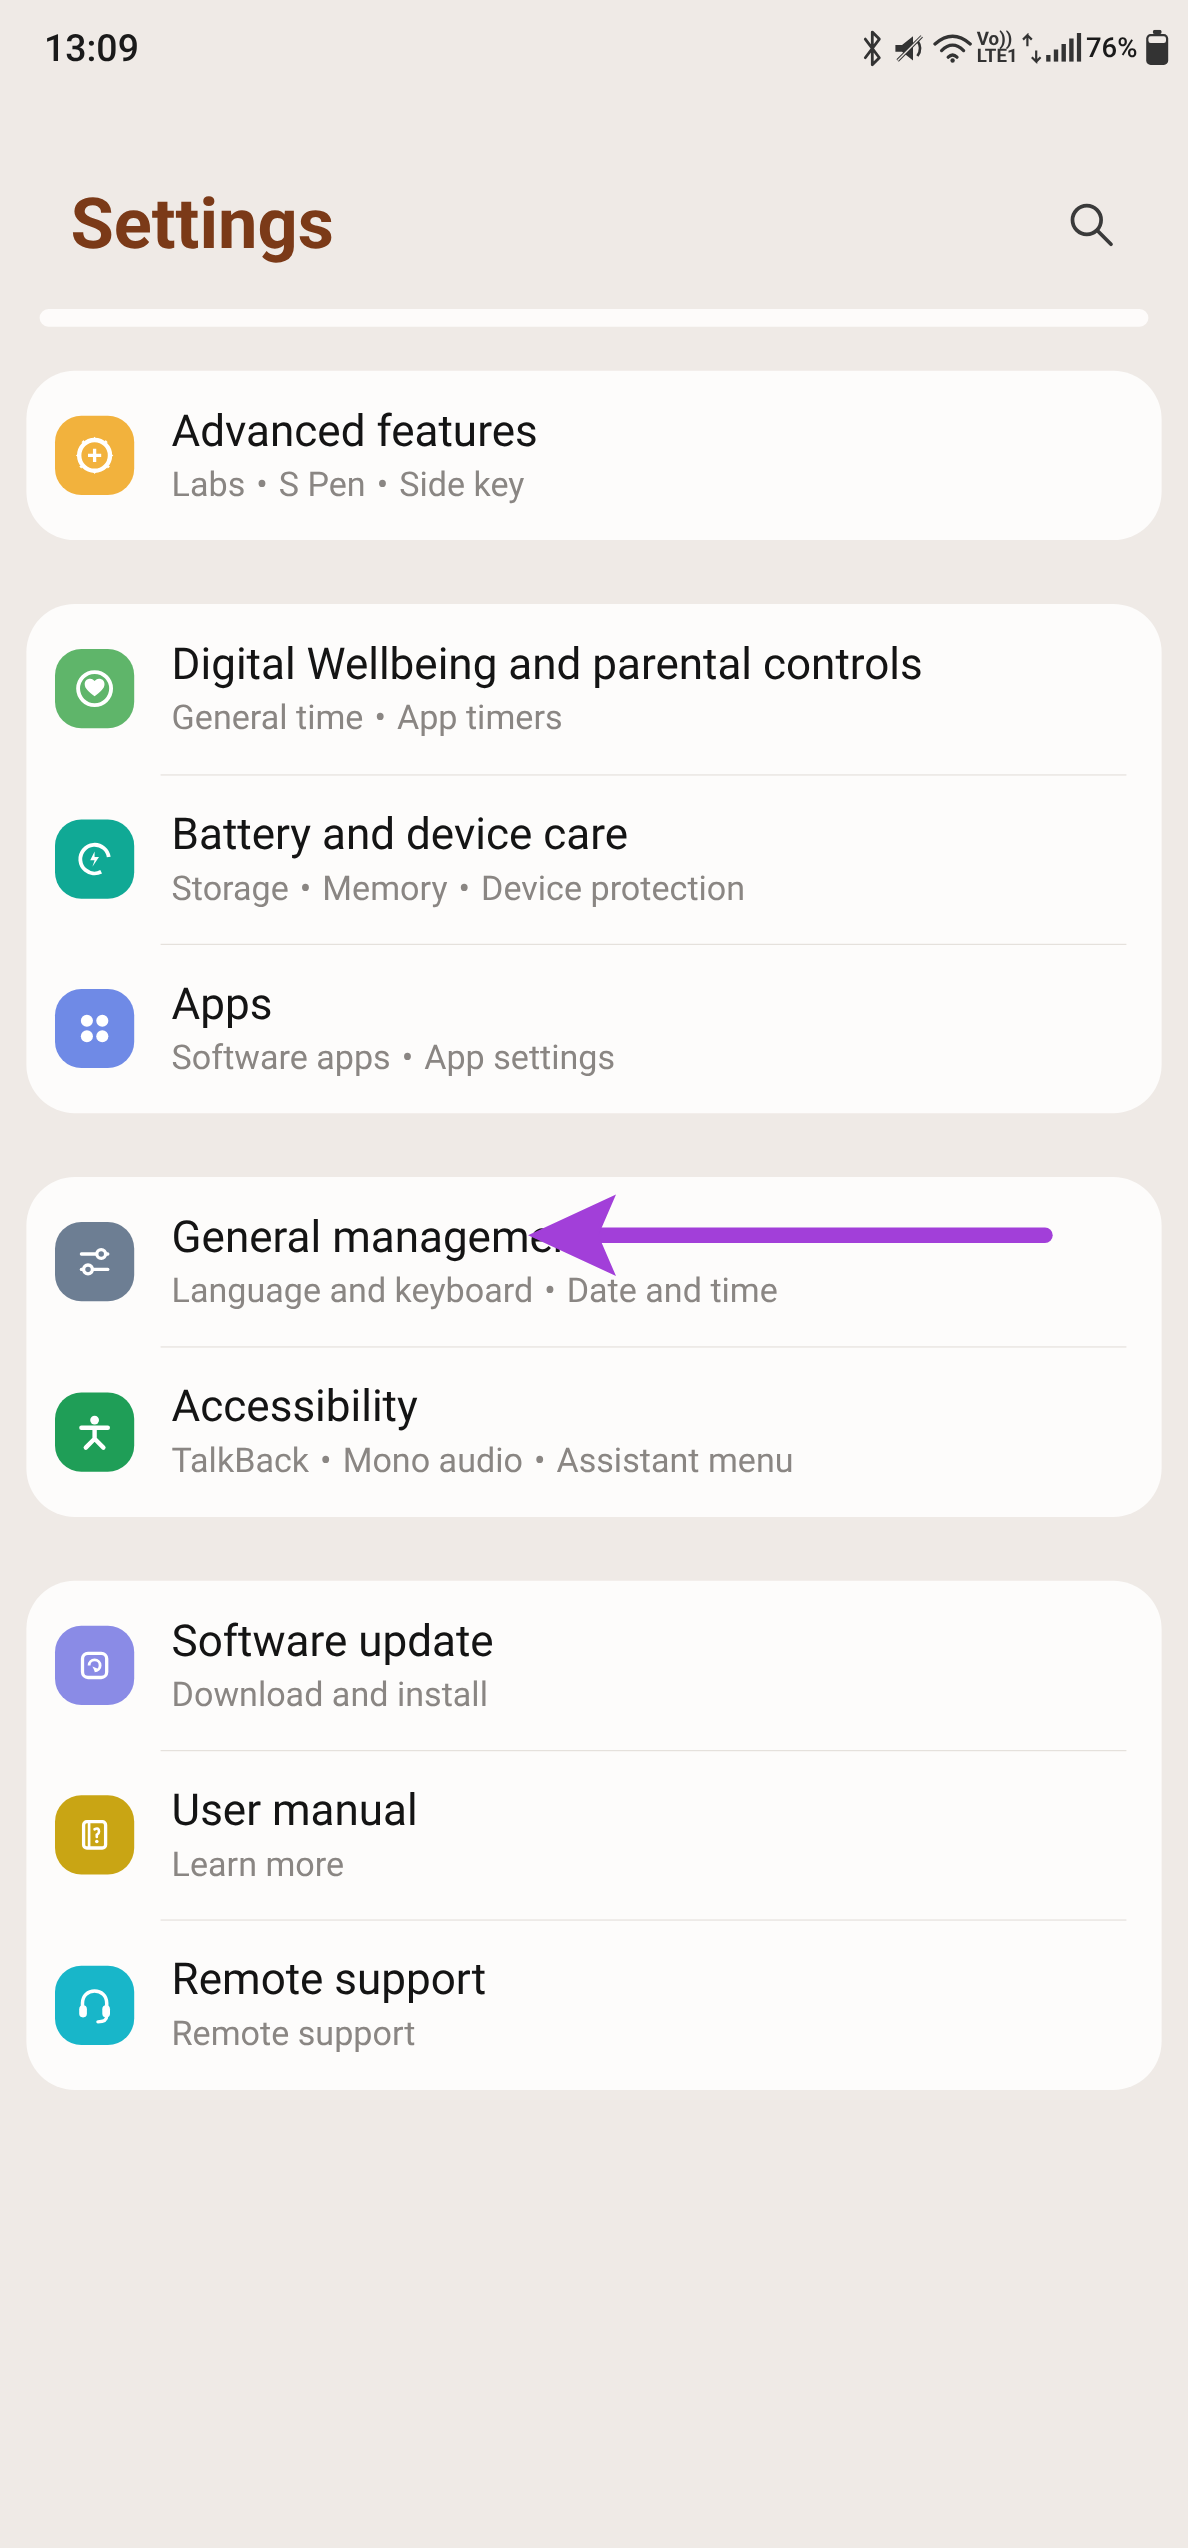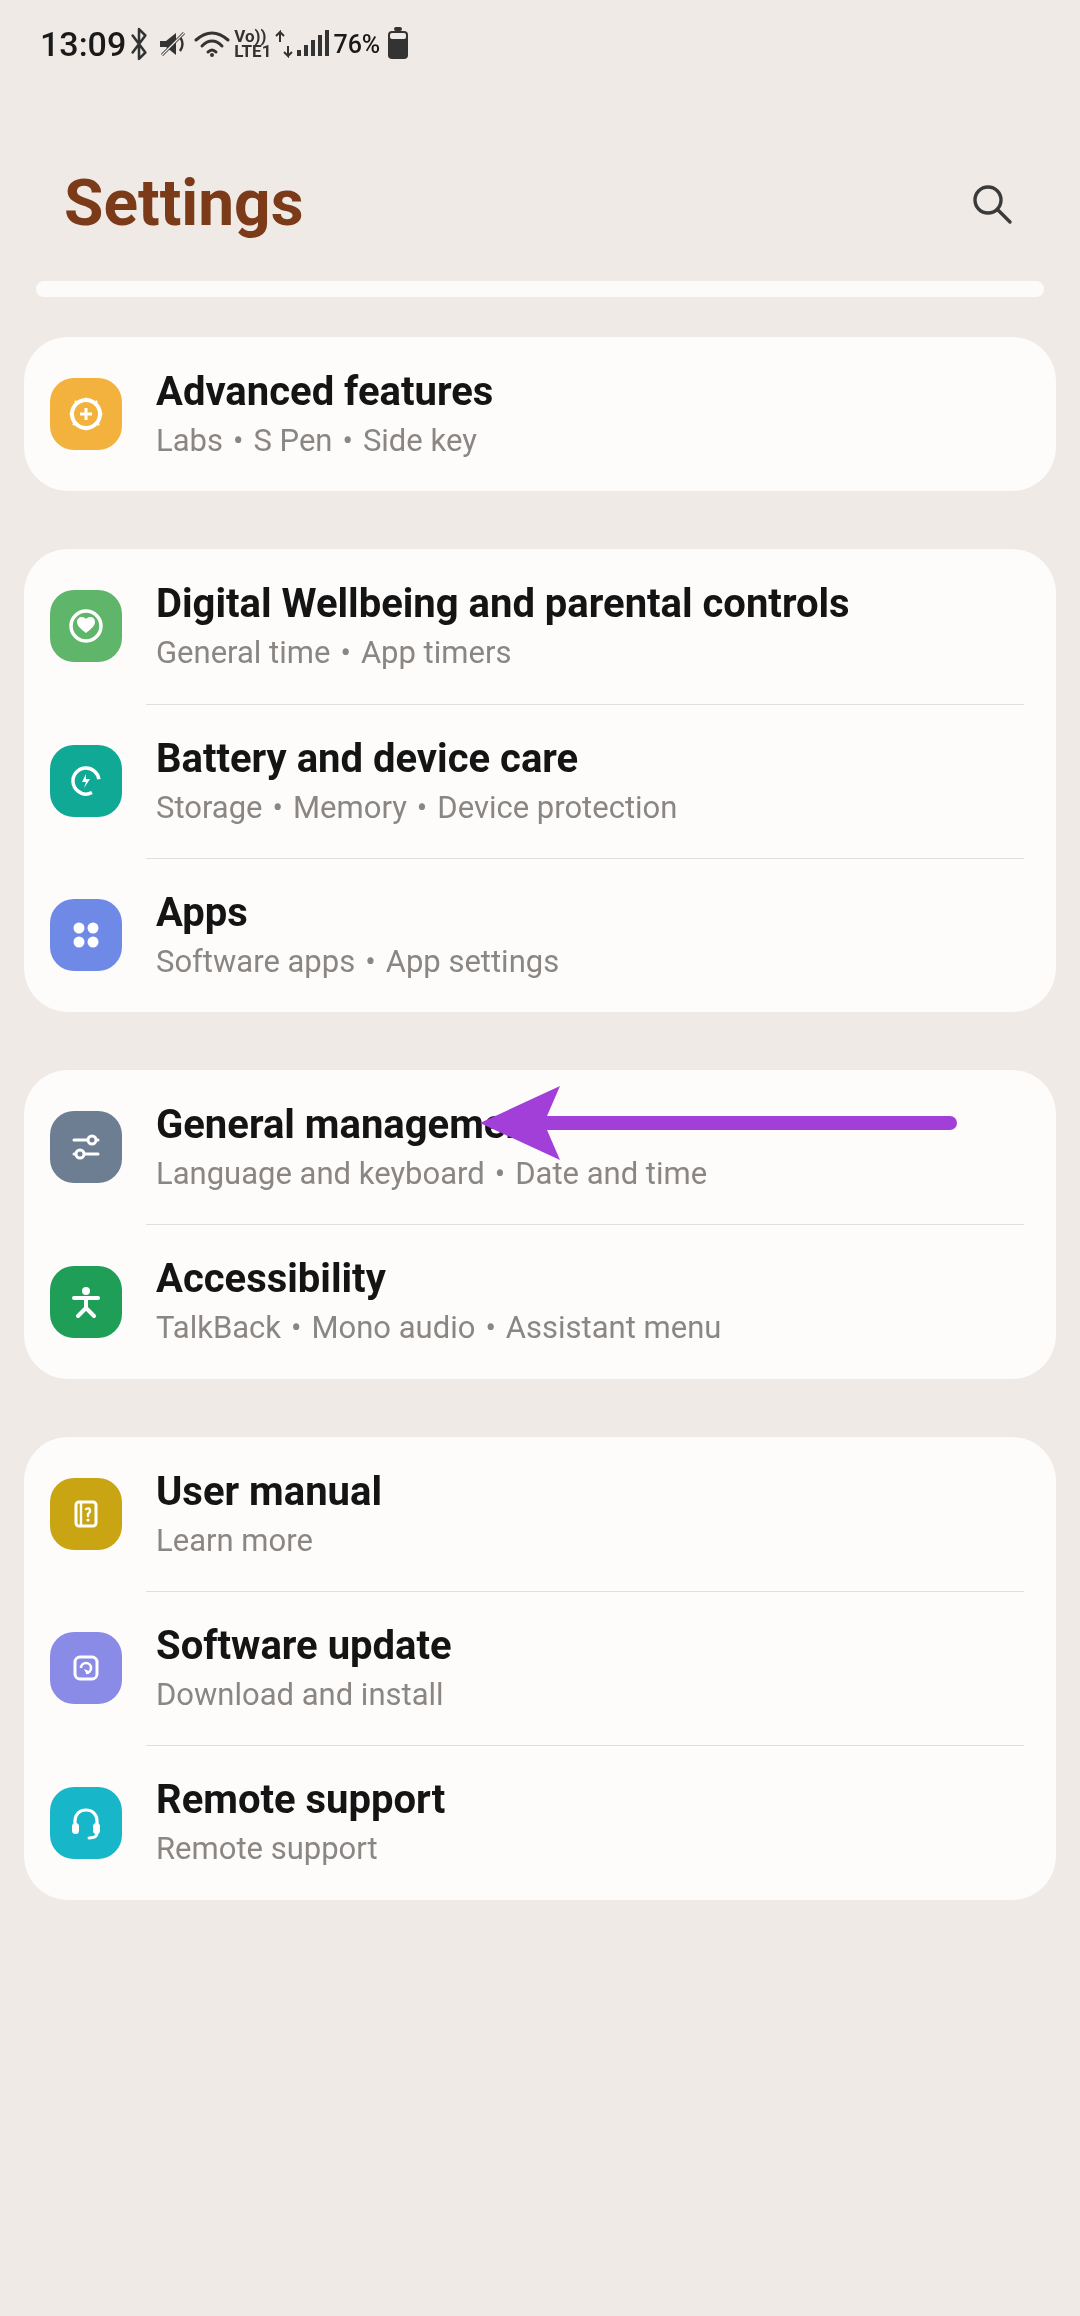--- a/index.html
+++ b/index.html
@@ -6,22 +6,23 @@
   html, body { width: 1080px; height: 2316px; }
   body {
     background: #efeae6;
     font-family: -apple-system, "Segoe UI", Roboto, Arial, sans-serif;
     color: #1a1a1a;
     position: relative;
   }
   
   .status-bar {
     display: flex;
+    justify-content: space-between;
     align-items: center;
-    padding: 24px 48px 12px 40px;
+    padding: 24px 16px 12px 40px;
     font-size: 34px;
     font-weight: 500;
   }
   .status-right { display: flex; align-items: center; gap: 4px; }
   .status-right svg { display: block; }
   .battery-wrap { display: flex; align-items: center; gap: 6px; }
   
   .header {
     display: flex;
     justify-content: space-between;
@@ -65,21 +66,21 @@
     width: 72px; height: 72px;
     border-radius: 24px;
     display: flex; align-items: center; justify-content: center;
     flex-shrink: 0;
     margin-right: 34px;
   }
   .icon-wrap svg { display:block; }
   .item-text { flex: 1; min-width: 0; }
   .item-title {
     font-size: 40px;
-    font-weight: 700;
+    font-weight: 400;
     color: #141414;
     line-height: 1.25;
     margin-bottom: 4px;
   }
   .item-sub {
     font-size: 31px;
     color: #8a8683;
     line-height: 1.3;
   }
   .dot { padding: 0 10px; }
@@ -253,51 +254,51 @@
       <div class="item-title">Accessibility</div>
       <div class="item-sub">
         <span>TalkBack</span><span class="dot">•</span><span>Mono audio</span><span class="dot">•</span><span>Assistant menu</span>
       </div>
     </div>
   </div>
 </div>
 
 <div class="card" style="margin-bottom:0">
   <div class="item">
+    <div class="icon-wrap" style="background:#8a8be6">
+      <svg width="38" height="38" viewBox="0 0 38 38">
+          <rect x="8" y="8" width="22" height="22" rx="5" fill="none" stroke="#fff" stroke-width="3"></rect>
+          <path d="M14 19 A5 5 0 1 1 19 24" fill="none" stroke="#fff" stroke-width="2.6"></path>
+          <path d="M19 24 L17 20 L22 22 Z" fill="#fff"></path>
+        </svg>
+    </div>
+    <div class="item-text">
+      <div class="item-title">Software update</div>
+      <div class="item-sub">
+        <span>Download and install</span>
+      </div>
+    </div>
+  </div>
+  <div class="item">
     <div class="icon-wrap" style="background:#c9a514">
       <svg width="38" height="38" viewBox="0 0 38 38">
           <rect x="9" y="7" width="20" height="24" rx="3" fill="none" stroke="#fff" stroke-width="3"></rect>
           <line x1="14" y1="7" x2="14" y2="31" stroke="#fff" stroke-width="2.4"></line>
           <path d="M19 14 Q23 12 23 16 Q23 18 21 19 L21 21" fill="none" stroke="#fff" stroke-width="2.4" stroke-linecap="round"></path>
           <circle cx="21" cy="25" r="1.6" fill="#fff"></circle>
         </svg>
     </div>
     <div class="item-text">
       <div class="item-title">User manual</div>
       <div class="item-sub">
         <span>Learn more</span>
       </div>
     </div>
   </div>
   <div class="item">
-    <div class="icon-wrap" style="background:#8a8be6">
-      <svg width="38" height="38" viewBox="0 0 38 38">
-          <rect x="8" y="8" width="22" height="22" rx="5" fill="none" stroke="#fff" stroke-width="3"></rect>
-          <path d="M14 19 A5 5 0 1 1 19 24" fill="none" stroke="#fff" stroke-width="2.6"></path>
-          <path d="M19 24 L17 20 L22 22 Z" fill="#fff"></path>
-        </svg>
-    </div>
-    <div class="item-text">
-      <div class="item-title">Software update</div>
-      <div class="item-sub">
-        <span>Download and install</span>
-      </div>
-    </div>
-  </div>
-  <div class="item">
     <div class="icon-wrap" style="background:#18b6c9">
       <svg width="40" height="40" viewBox="0 0 40 40">
           <path d="M9 22 L9 18 C9 11 14 7 20 7 C26 7 31 11 31 18 L31 22" fill="none" stroke="#fff" stroke-width="3.2" stroke-linecap="round"></path>
           <rect x="6" y="20" width="7" height="11" rx="3.5" fill="#fff"></rect>
           <rect x="27" y="20" width="7" height="11" rx="3.5" fill="#fff"></rect>
           <path d="M31 30 Q31 35 23 35" fill="none" stroke="#fff" stroke-width="3" stroke-linecap="round"></path>
         </svg>
     </div>
     <div class="item-text">
       <div class="item-title">Remote support</div>

